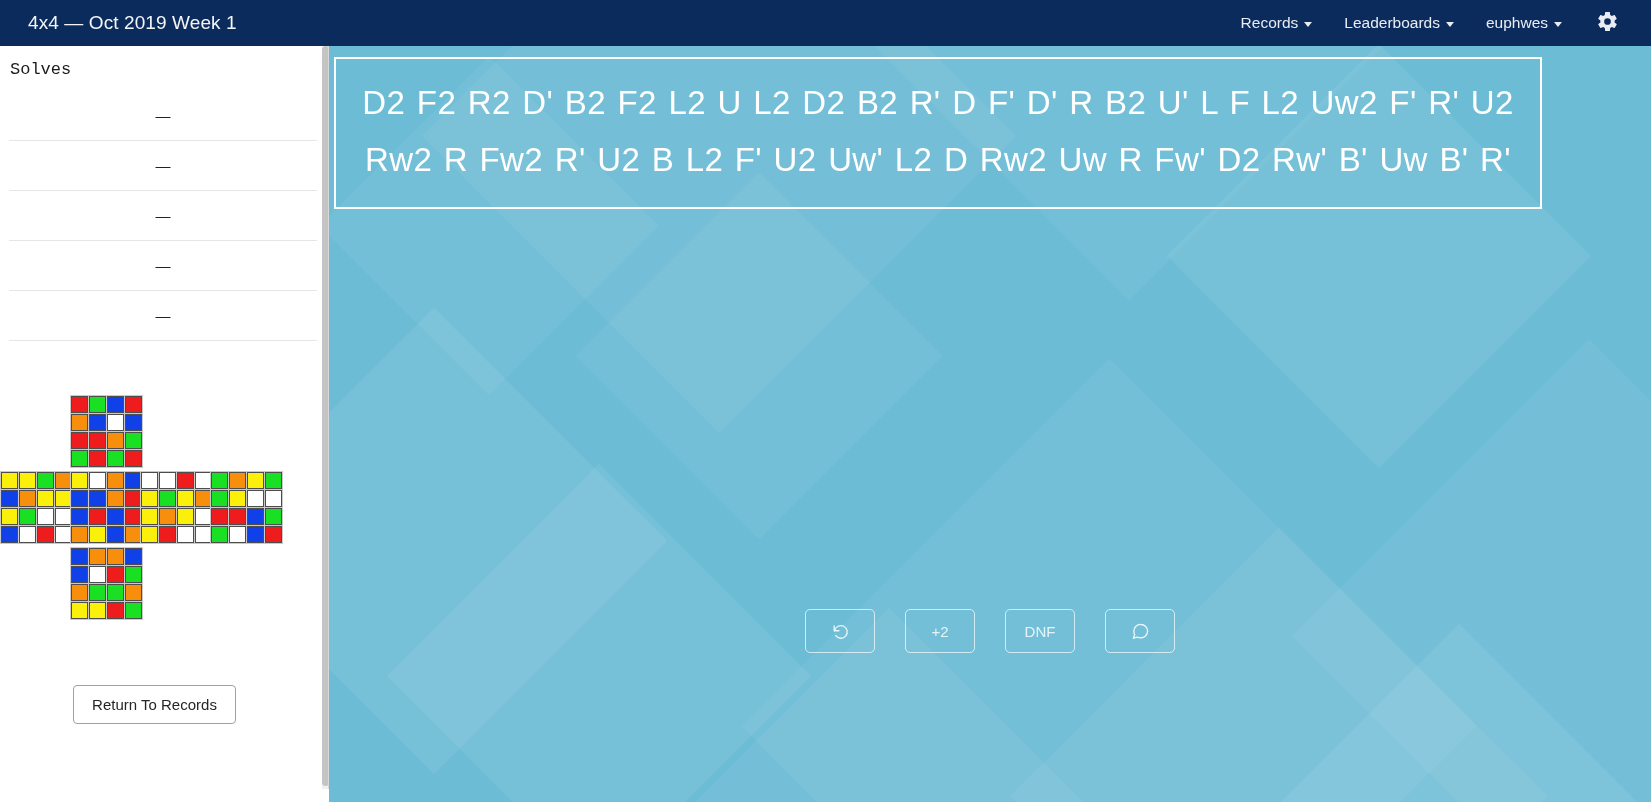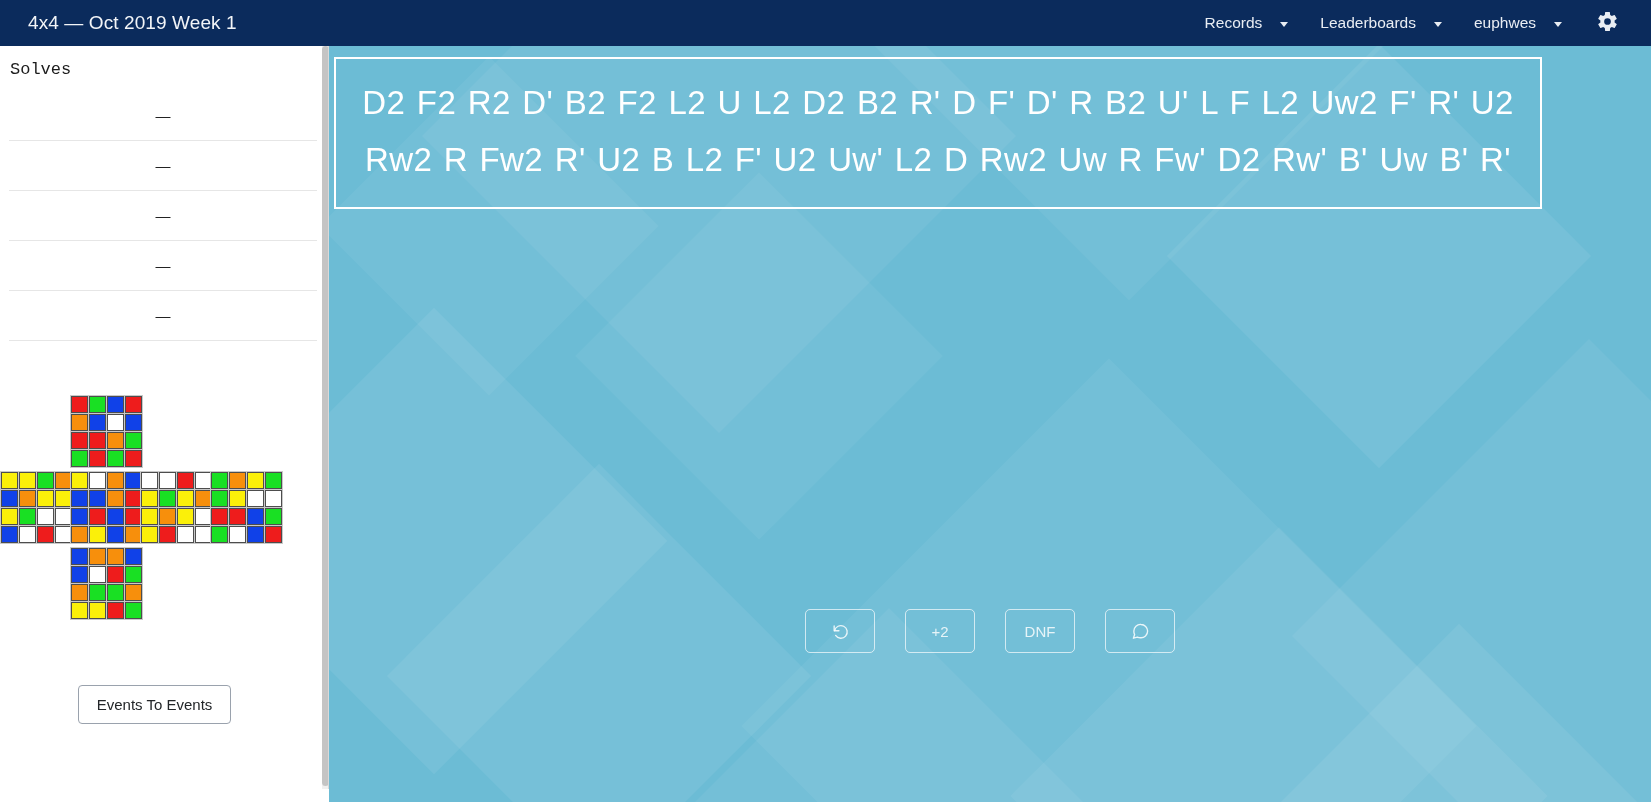--- a/index.html
+++ b/index.html
@@ -37,21 +37,21 @@
     align-items: center;
     gap: 0px;
   }
   .nav-link {
     color: #e9edf3;
     font-size: 15.5px;
     padding: 4px 16px;
     white-space: nowrap;
     display: flex;
     align-items: center;
-    gap: 18px;
+    gap: 6px;
     cursor: pointer;
   }
   .caret {
     display: inline-block;
     width: 0; height: 0;
     border-left: 4.5px solid transparent;
     border-right: 4.5px solid transparent;
     border-top: 5px solid #e9edf3;
     margin-top: 2px;
   }
@@ -376,21 +376,21 @@
           <div style="background: rgb(25, 224, 35);"></div>
           <div style="background: rgb(247, 143, 12);"></div>
           <div style="background: rgb(251, 240, 9);"></div>
           <div style="background: rgb(251, 240, 9);"></div>
           <div style="background: rgb(238, 28, 28);"></div>
           <div style="background: rgb(25, 224, 35);"></div>
         </div>
       </div>
 
     <div class="return-btn-wrap">
-      <button class="return-btn">Events To Events</button>
+      <button class="return-btn">Return To Records</button>
     </div>
 
     <div class="sidebar-scrollbar">
       <div class="sidebar-scrollbar-thumb"></div>
     </div>
   </div>
 
   <div class="timer-panel">
     <div class="bg-shapes" id="bg-shapes">
         <span style="left: -60px; top: 330px; width: 330px; height: 330px; background: rgba(255, 255, 255, 0.07);"></span>

